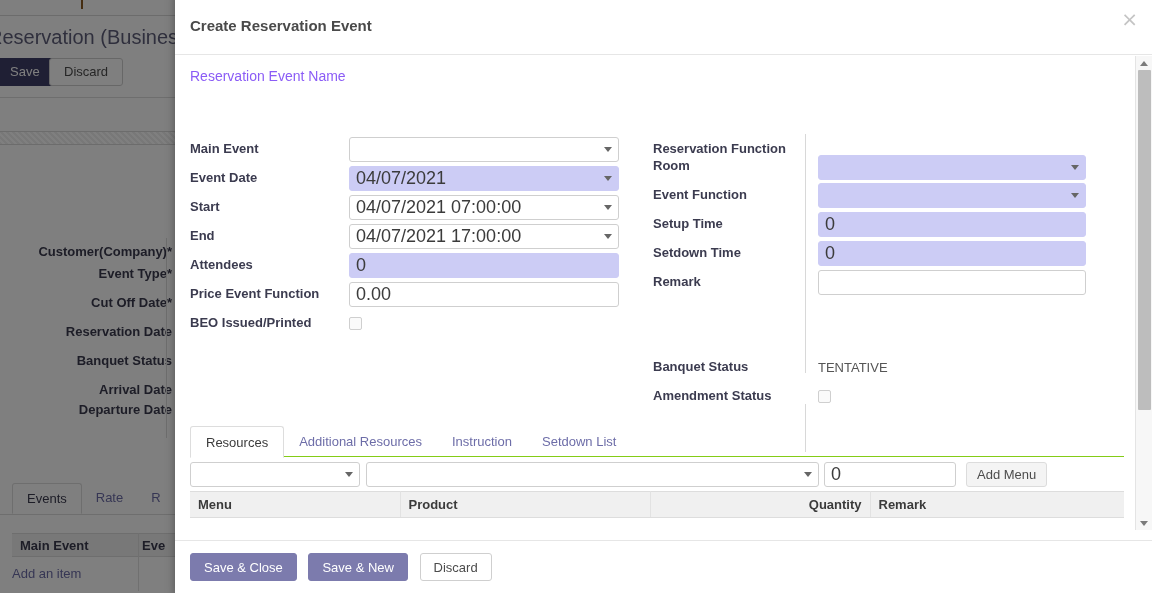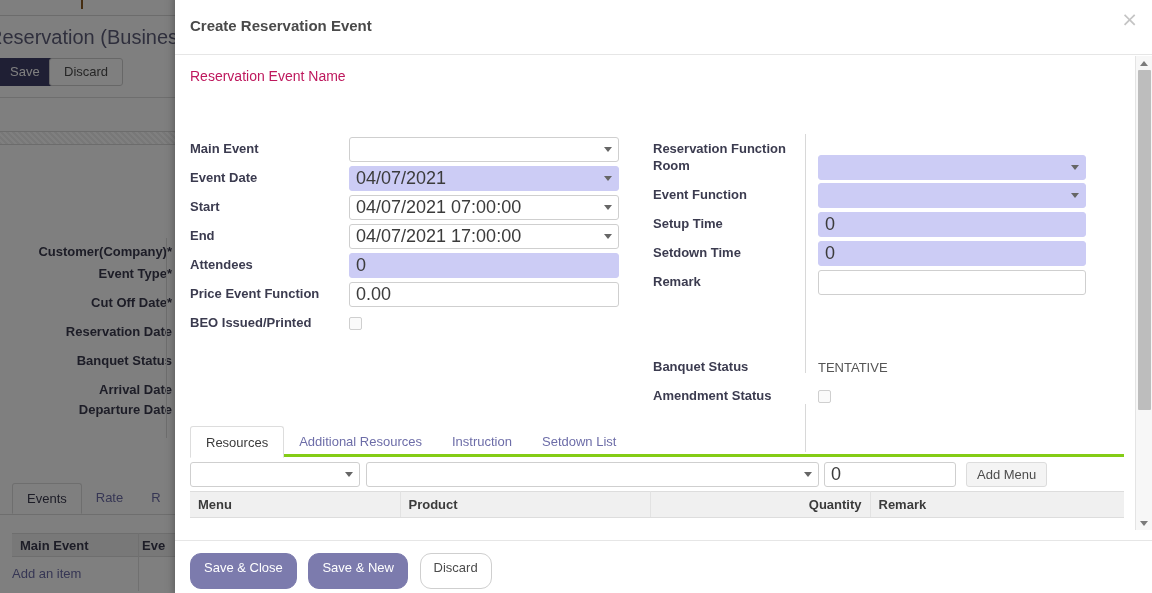--- a/index.html
+++ b/index.html
@@ -130,21 +130,21 @@
     overflow: hidden;
   }
   .sheet {
     position: relative;
     width: 955px; height: 474px;
     padding: 0;
   }
 
   .record-name {
     position: absolute; left: 15px; top: 12px;
-    font-size: 14px; color: #be185d;
+    font-size: 14px; color: #8b5cf6;
   }
 
   
   .form-col-left  { position: absolute; left: 15px;  top: 81px; width: 430px; }
   .form-col-right { position: absolute; left: 478px; top: 81px; width: 430px; }
 
   .f-row { position: relative; height: 29px; }
   .f-row.tall { height: 46px; }
   .f-label {
     position: absolute; left: 0; top: 3px;
@@ -187,21 +187,21 @@
   input[type=checkbox].cb {
     width: 13px; height: 13px; margin: 0;
     -webkit-appearance: none; appearance: none;
     border: 1px solid #cfcfcf; border-radius: 2px; background: #fafafa;
   }
 
   .static-val { font-size: 13px; color: #555555; line-height: 19px; padding-top: 3px; }
 
   
   .notebook { position: absolute; left: 15px; top: 370px; width: 934px; }
-  .nb-tabs { position: relative; height: 31px; border-bottom: 3px solid #84cc16; text-align: center; }
+  .nb-tabs { position: relative; height: 31px; border-bottom: 1px solid #84cc16; text-align: center; }
   .nb-tab {
     float: left; padding: 7px 15px 6px 15px; font-size: 13px;
     color: #6d6da8; cursor: pointer; line-height: 17px;
   }
   .nb-tab.active {
     color: #3b3b3b; background: #ffffff;
     border: 1px solid #dddddd; border-bottom-color: #ffffff;
     border-radius: 3px 3px 0 0; margin-bottom: -1px;
   }
 
@@ -229,22 +229,22 @@
 
   
   .modal-footer {
     position: absolute; left: 0; bottom: 0;
     width: 977px; height: 53px;
     border-top: 1px solid #e6e6e6;
     background: #ffffff;
     padding: 12px 0 0 15px;
   }
   .btn {
-    display: inline-block; height: 36px; padding: 5px 13px;
-    border-radius: 11px; font-size: 13px; line-height: 17px;
+    display: inline-block; height: 28px; padding: 5px 13px;
+    border-radius: 3px; font-size: 13px; line-height: 17px;
     cursor: pointer; margin-right: 8px; border: 1px solid transparent;
   }
   .btn-primary { background: #7c7bad; color: #ffffff; border-color: #7c7bad; }
   .btn-default { background: #ffffff; color: #4c4c4c; border-color: #cfcfcf; }
 
   
   #modal-scroll {
     position: absolute; right: 0; top: 66px;
     width: 17px; height: 474px;
     background: #f7f7f7; border-left: 1px solid #e4e4e4;

